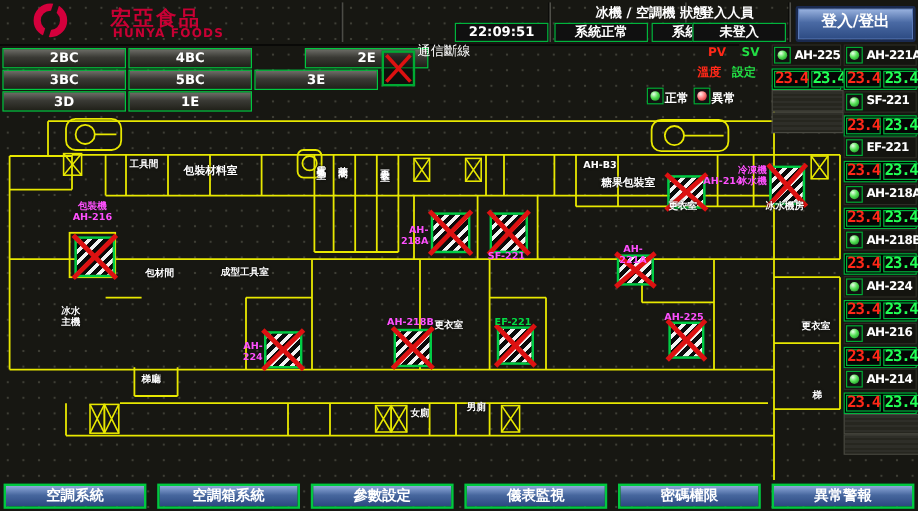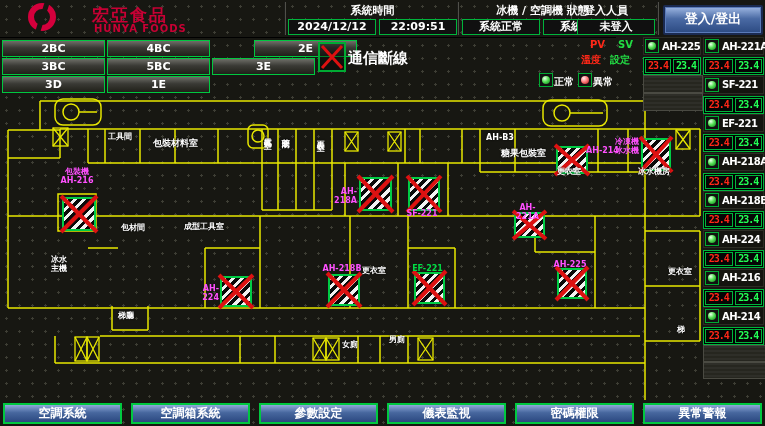--- a/index.html
+++ b/index.html
@@ -24,35 +24,35 @@
   #login-btn{position:absolute;left:663px;top:5px;width:96px;height:26px;
     background:linear-gradient(#9db6e2,#4a6aa4 45%,#2c4a82);
     border:2px solid #1a2a50;border-radius:2px;color:#fff;font-size:13px;font-weight:bold;
     text-align:center;line-height:23px;box-shadow:0 0 0 1px #5a7ab8 inset;cursor:pointer;}
   
   .btn-floor{position:absolute;width:101px;height:15px;border:1px solid #00c840;
     background:linear-gradient(#6e6e68,#3a3a35 45%,#202019);
     color:#fff;font-size:11px;font-weight:bold;text-align:center;line-height:15px;cursor:pointer;}
   
   #comm-icon{position:absolute;left:318px;top:42px;width:24px;height:26px;border:2px solid #00aa33;background:rgba(5,5,5,.4);}
-  #comm-label{position:absolute;left:348px;top:49px;color:#fff;font-size:15px;font-weight:bold;}
+  #comm-label{position:absolute;left:348px;top:35px;color:#fff;font-size:11px;font-weight:normal;}
   
   .lg{position:absolute;font-size:10px;font-weight:bold;}
   .led-wrap{position:absolute;width:12px;height:12px;border:1px solid #00aa33;background:#111;display:flex;align-items:center;justify-content:center;}
   .led{width:8px;height:8px;border-radius:50%;}
   .led.g{background:radial-gradient(circle at 35% 30%,#eaffea,#55e055 45%,#0a7a1a);}
   .led.r{background:radial-gradient(circle at 35% 30%,#ffecec,#ff8080 45%,#b01010);}
   
   .unit{position:absolute;}
   .unit-title{display:flex;align-items:center;gap:3px;height:16px;background:#14140f;border:1px solid #2c2c24;padding:0 1px;}
   .unit-title .led-sq{width:12px;height:12px;border:1px solid #00aa33;background:#111;display:flex;align-items:center;justify-content:center;flex:none;}
   .uname{color:#fff;font-size:10px;font-weight:bold;letter-spacing:-0.5px;white-space:nowrap;}
   .unit-vals{display:flex;gap:2px;margin-top:2px;border:1px solid #00b43c;padding:1px;background:#000;}
   .val{flex:1;border:1px solid #00b43c;background:#050505;font-family:"DejaVu Sans Mono",monospace;
-    font-size:10px;font-weight:bold;text-align:center;line-height:12px;letter-spacing:-1px;}
+    font-size:13px;font-weight:bold;text-align:center;line-height:12px;letter-spacing:-1px;}
   .val.pv{color:#ff2818;}
   .val.sv{color:#22ff55;}
   .empty-panel{position:absolute;background:repeating-linear-gradient(#2e2e28 0 2px,#26261f 2px 4px);border:1px solid #4a4a42;}
   
   #plan{position:absolute;left:0;top:92px;}
   .marker{position:absolute;border:2px solid #00cc44;
     background:repeating-linear-gradient(135deg,#f2f2f2 0 3px,#0a0a0a 3px 6.5px);cursor:pointer;}
   .marker svg{position:absolute;left:0;top:0;overflow:visible;}
   .mlabel{position:absolute;font-size:8px;font-weight:bold;line-height:1.15;white-space:pre-line;}
   .rlabel{position:absolute;color:#fff;font-size:8px;font-weight:bold;line-height:1.1;white-space:pre-line;text-shadow:0 0 2px #000;}
@@ -70,22 +70,20 @@
 
   <div id="header">
     <div id="logo-mark"></div>
     <div id="logo-cjk">宏亞食品</div>
     <div id="logo-en">HUNYA FOODS</div>
     <div class="hdr-sep" style="left:284px"></div>
     <div class="hdr-sep" style="left:457px"></div>
     <div class="hdr-sep" style="left:570px"></div>
     <div class="hdr-sep" style="left:657px"></div>
 
-    <div class="hdr-label" style="left:290px;width:165px">系統時間</div>
-    <div class="hdr-box" style="left:288px;width:86px">2024/12/12</div>
     <div class="hdr-box" style="left:379px;width:76px">22:09:51</div>
 
     <div class="hdr-label" style="left:460px;width:165px">冰機 / 空調機 狀態</div>
     <div class="hdr-box" style="left:462px;width:76px">系統正常</div>
     <div class="hdr-box" style="left:543px;width:76px">系統正常</div>
 
     <div class="hdr-label" style="left:575px;width:62px">登入人員</div>
     <div class="hdr-box" style="left:577px;width:76px">未登入</div>
 
     <div id="login-btn">登入/登出</div>

